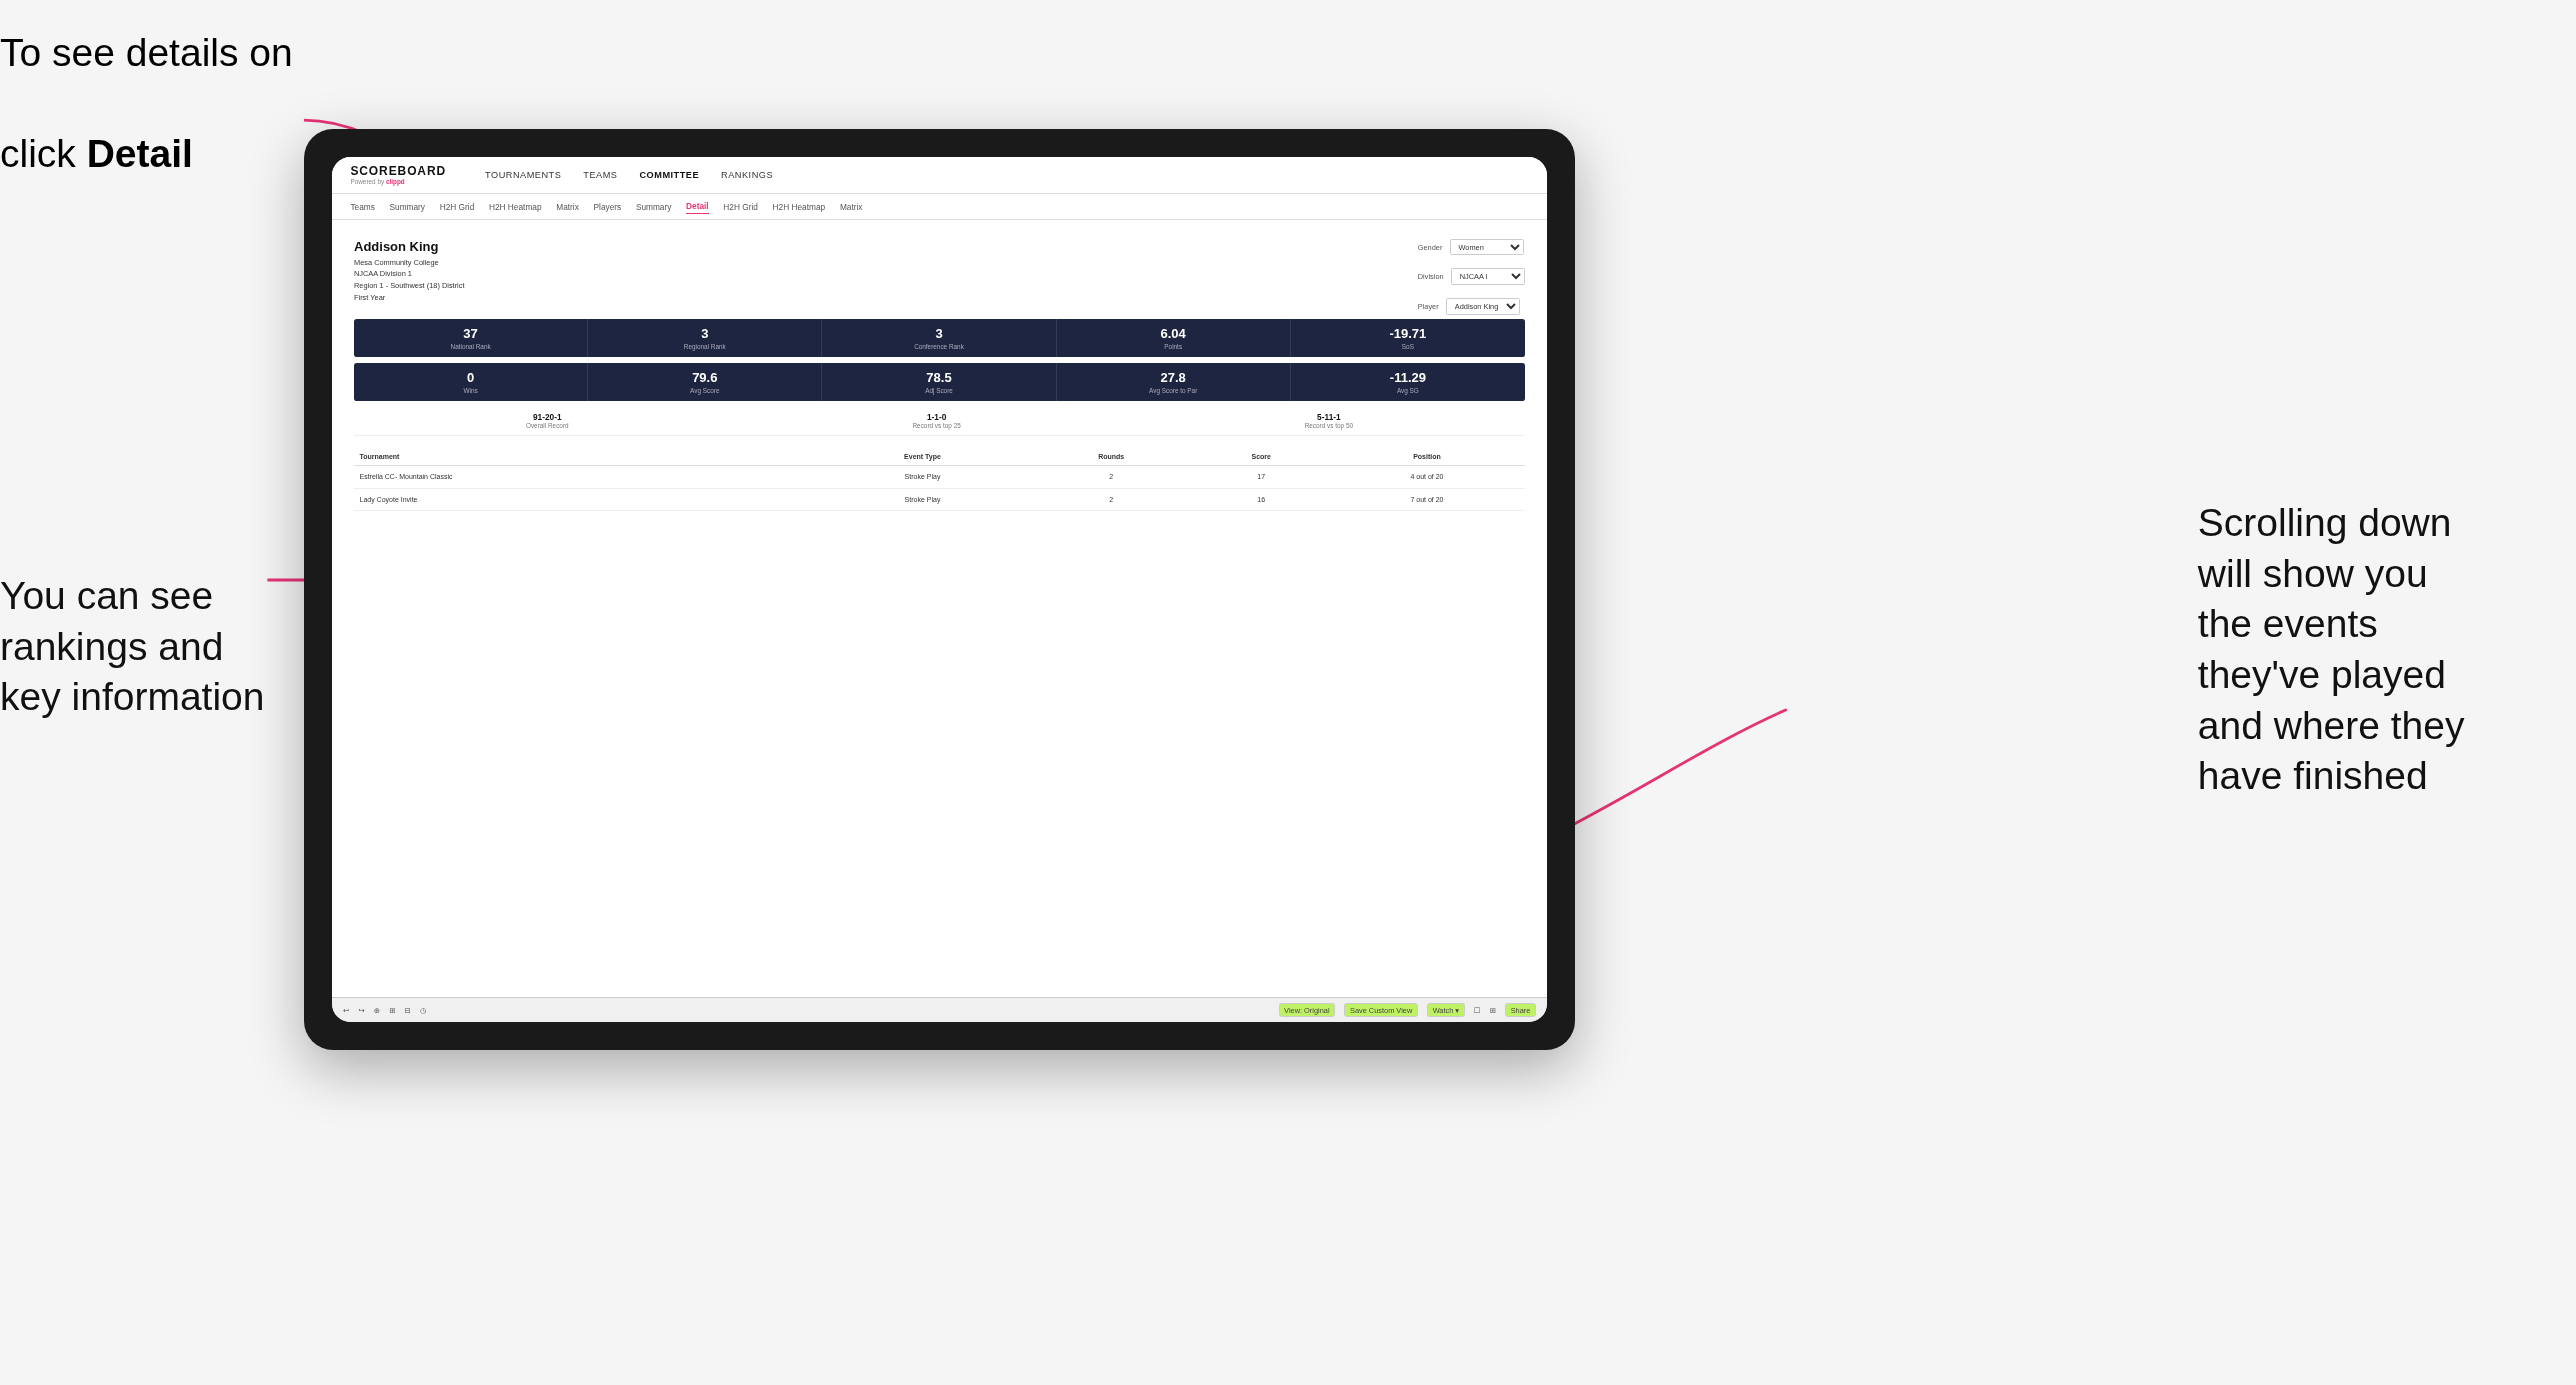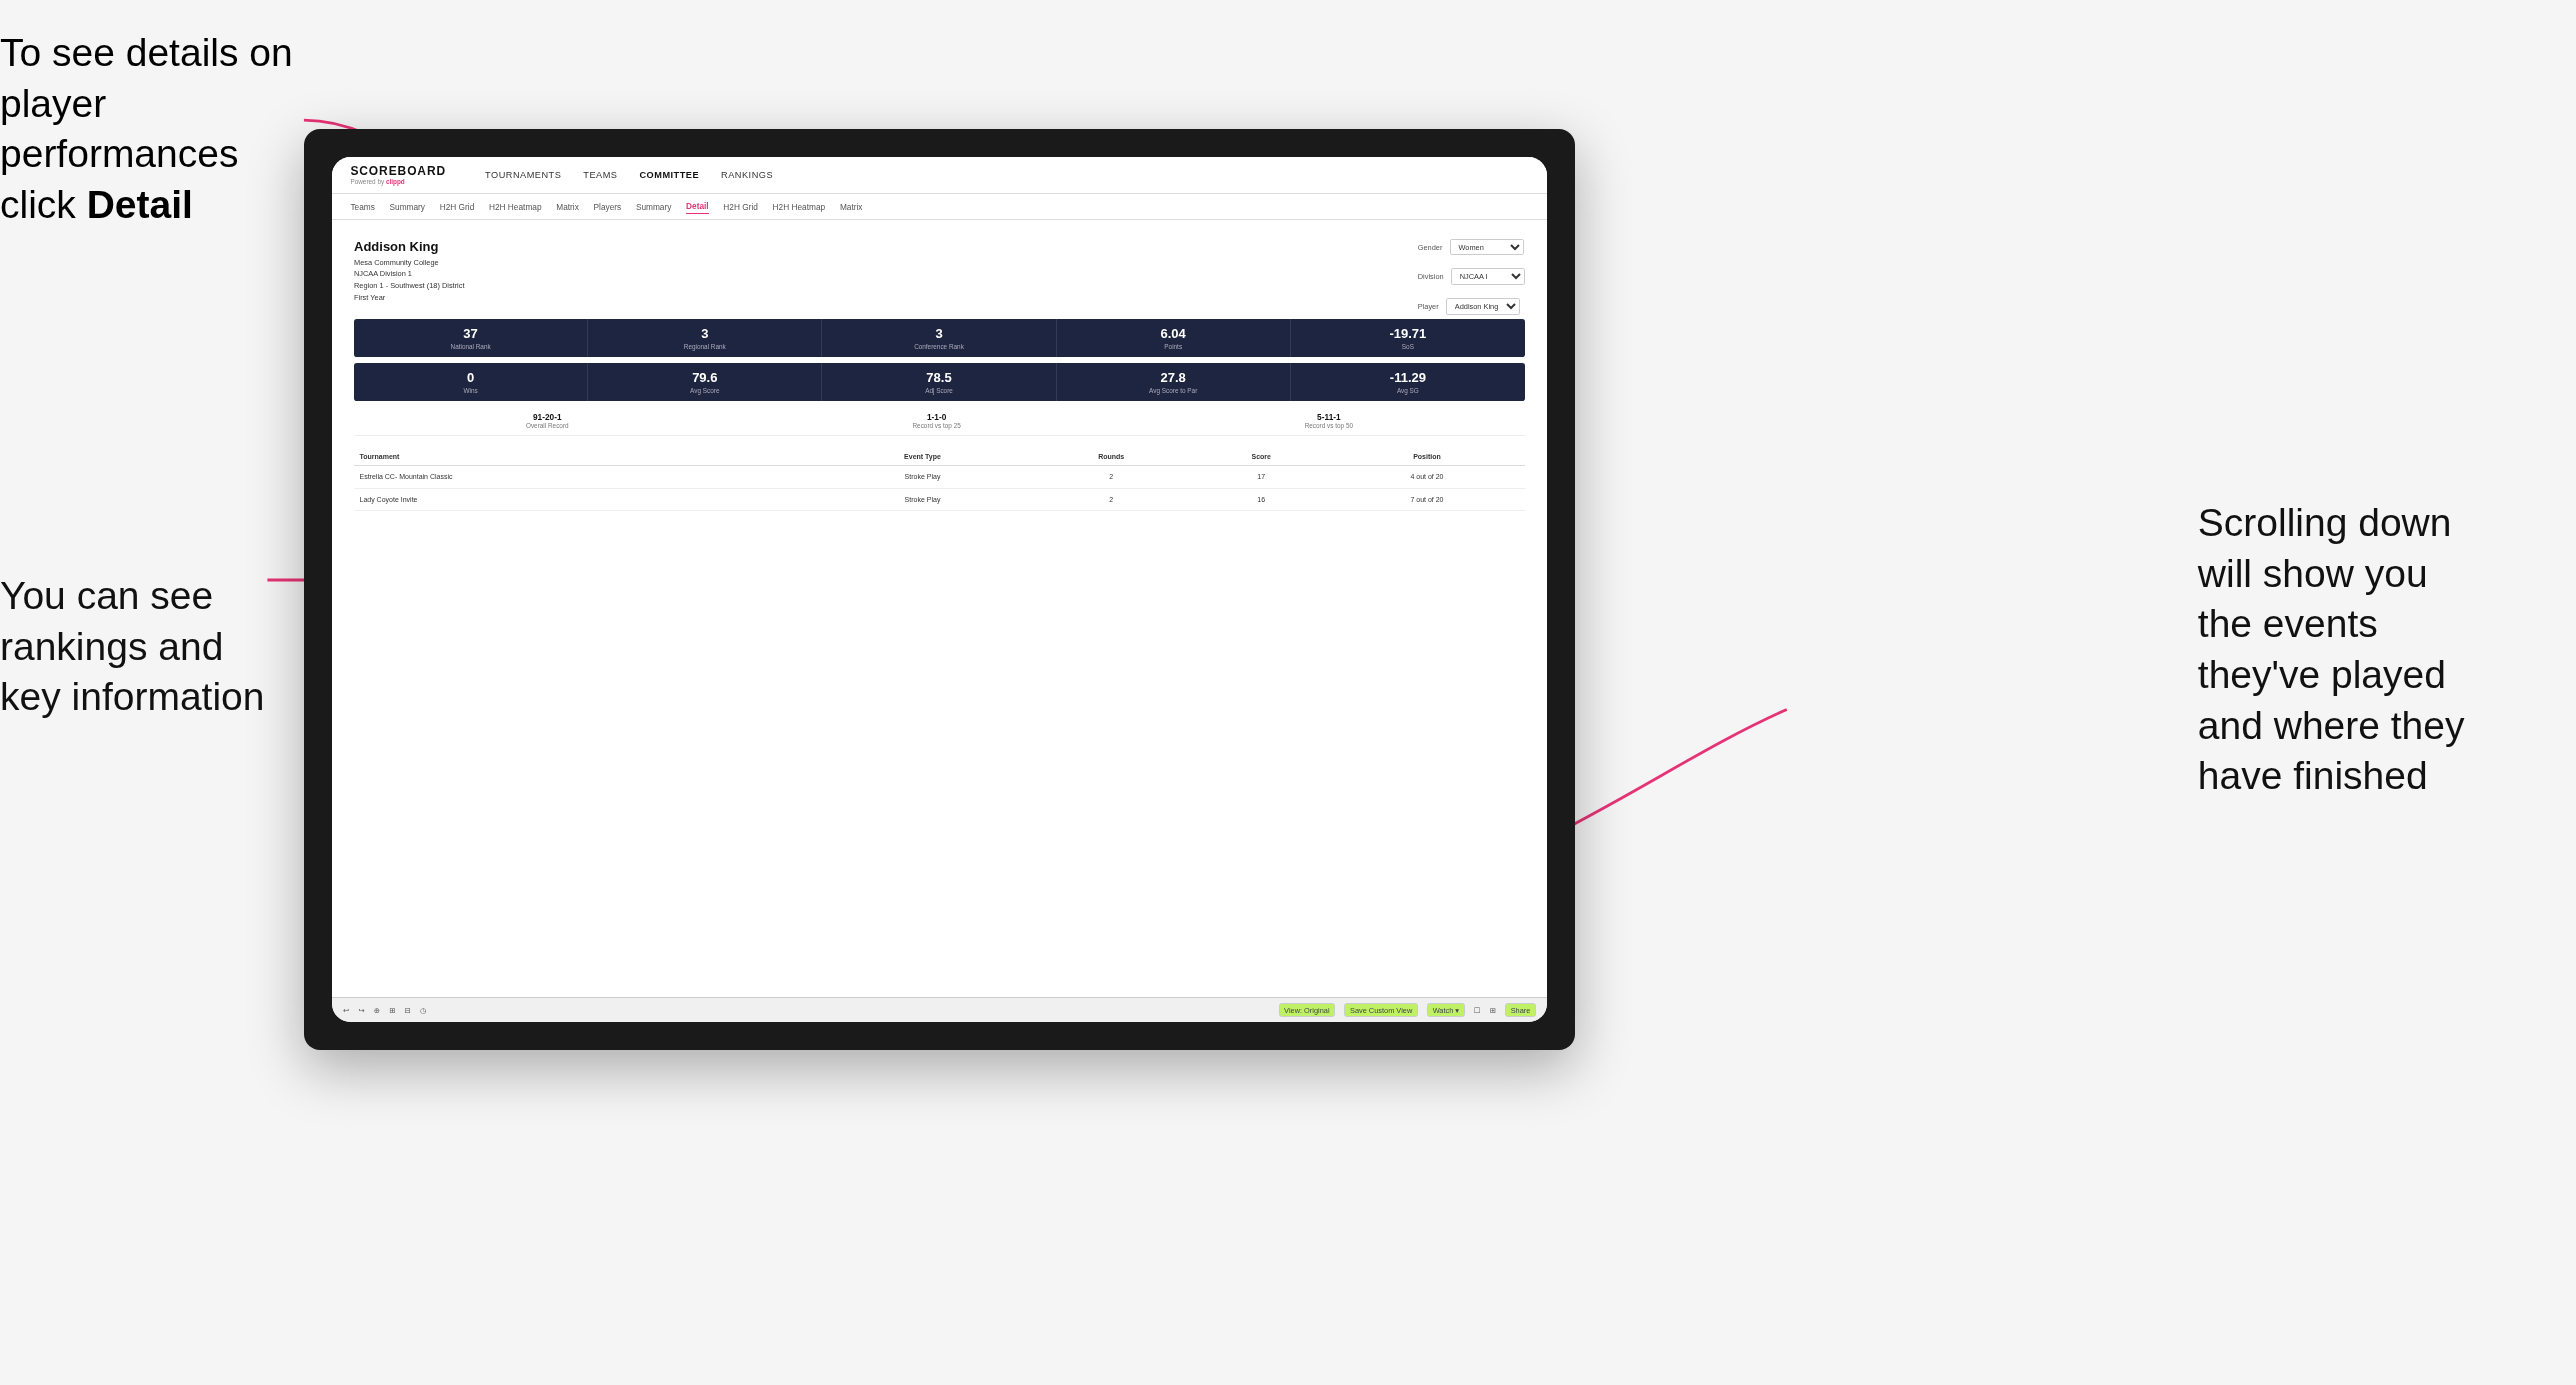--- a/index.html
+++ b/index.html
@@ -46,21 +46,21 @@
     }
 
     
     .tablet-frame {
       position: absolute;
       left: 304px;
       top: 129px;
       width: 1271px;
       height: 921px;
       background: #1a1a1a;
-      border-radius: 16px;
+      border-radius: 29px;
       padding: 28px;
       box-shadow: 0 18.4px 55px rgba(0,0,0,0.3);
     }
 
     .tablet-screen {
       width: 100%;
       height: 100%;
       background: #e8e8e8;
       border-radius: 18.4px;
       overflow: hidden;
@@ -320,21 +320,21 @@
       position: absolute;
       pointer-events: none;
     }
 
   </style>
 </head>
 <body>
 
 <div class="annotation-left">
   <span>To see details on</span><br>
-  <span>player performances</span><br>
+  <br>
   <span>click </span><strong>Detail</strong>
 </div>
 
 <div class="annotation-bottom-left">
   <span>You can see</span><br>
   <span>rankings and</span><br>
   <span>key information</span>
 </div>
 
 <div class="annotation-right">

